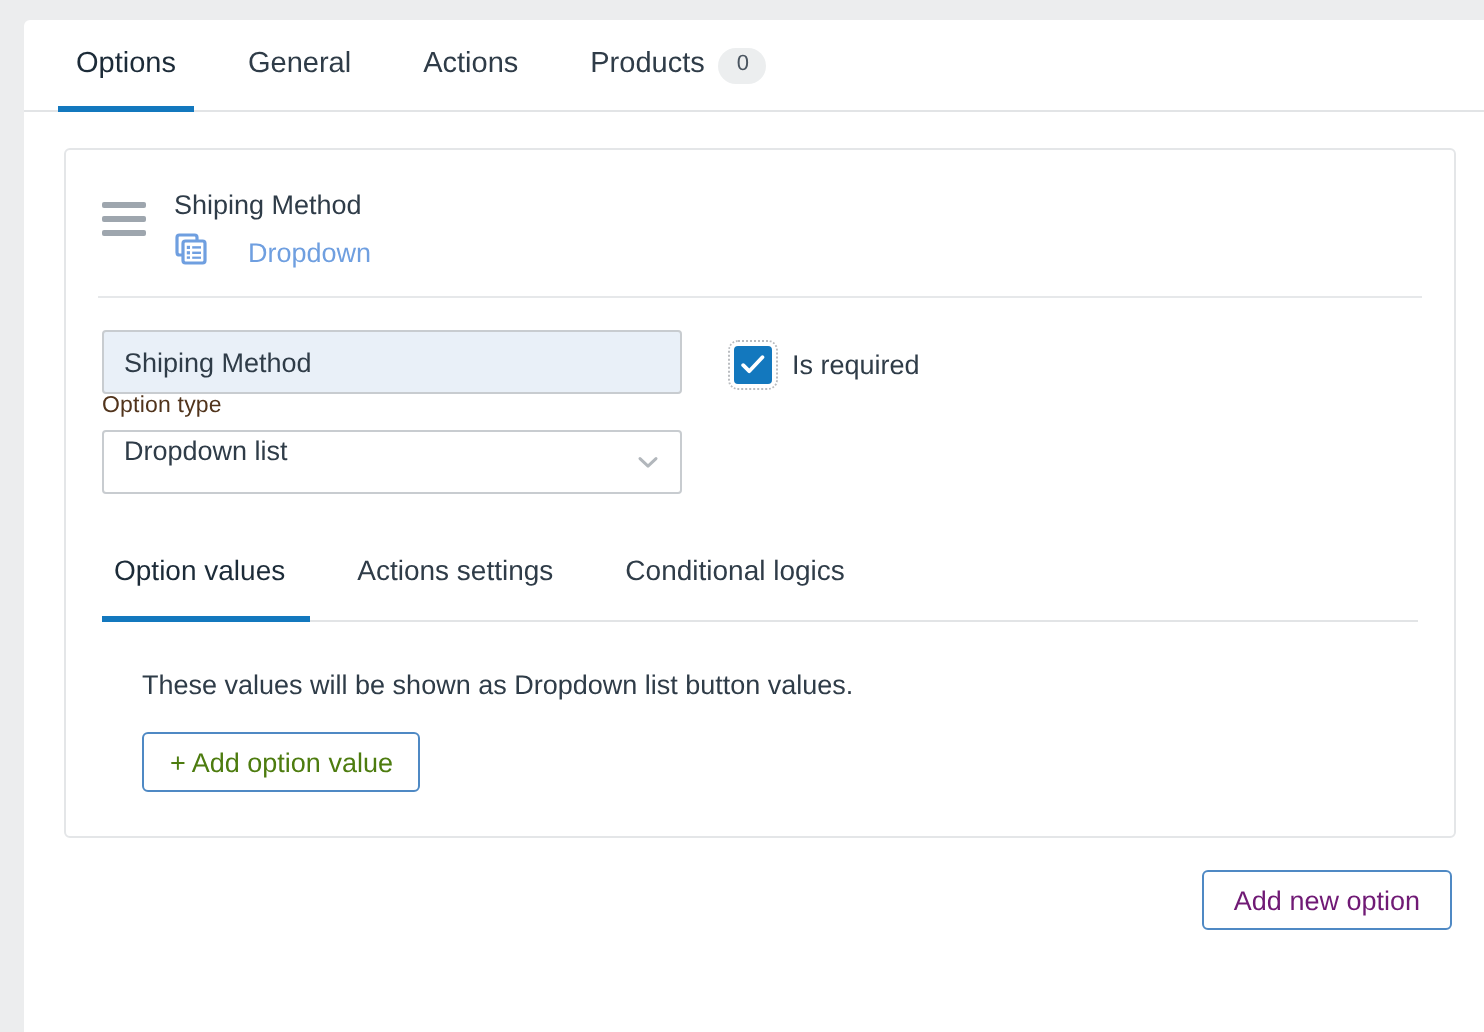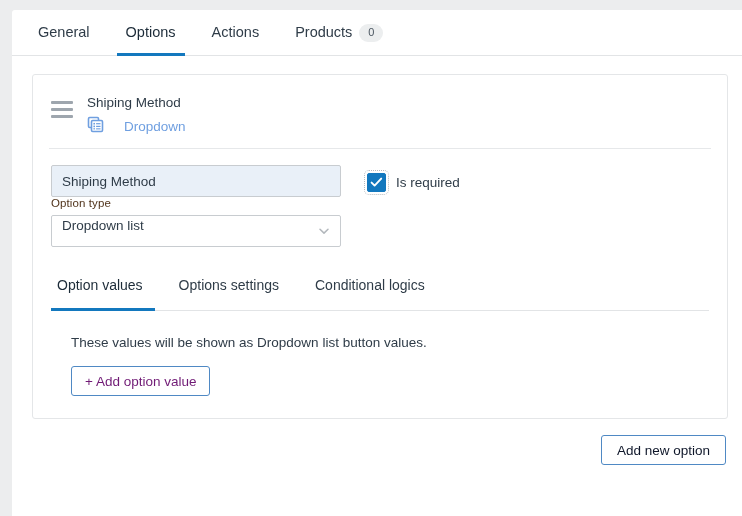--- a/index.html
+++ b/index.html
@@ -252,59 +252,59 @@
 
   .btn-outline {
     display: inline-flex;
     align-items: center;
     justify-content: center;
     height: 30px;
     padding: 0 13px;
     border: 1px solid #4f89c4;
     border-radius: 3px;
     background: #ffffff;
-    color: #701a75;
+    color: #4d7c0f;
     font-family: "Liberation Sans", sans-serif;
     font-size: 13.5px;
     cursor: pointer;
   }
 
   
   .footer {
     margin-top: 16px;
     width: 696px;
     display: flex;
     justify-content: flex-end;
     padding-right: 2px;
   }
   .btn-footer {
     height: 30px;
     padding: 0 15px;
     border: 1px solid #4f89c4;
     border-radius: 3px;
     background: #ffffff;
-    color: #0f172a;
+    color: #701a75;
     font-family: "Liberation Sans", sans-serif;
     font-size: 13.5px;
     cursor: pointer;
   }
 </style>
 </head>
 <body>
 
 <div class="page">
 
   <div class="tabbar">
 
+    <div class="tab active">
+      <span class="tab-label">Options</span>
+    </div>
+
     <div class="tab">
       <span class="tab-label">General</span>
-    </div>
-
-    <div class="tab active">
-      <span class="tab-label">Options</span>
     </div>
 
     <div class="tab">
       <span class="tab-label">Actions</span>
     </div>
 
     <div class="tab">
       <span class="tab-label">Products</span>
       <span class="badge">0</span>
     </div>
@@ -372,21 +372,21 @@
               </svg>
             </span>
           </div>
         </div>
 
         <div class="inner-tabs">
           <div class="inner-tab active">
             <span>Option values</span>
           </div>
           <div class="inner-tab">
-            <span>Options settings</span>
+            <span>Actions settings</span>
           </div>
           <div class="inner-tab">
             <span>Conditional logics</span>
           </div>
         </div>
 
         <div class="panel">
           <div class="panel-desc">These values will be shown as Dropdown list button values.</div>
           <button class="btn-outline">+ Add option value</button>
         </div>

